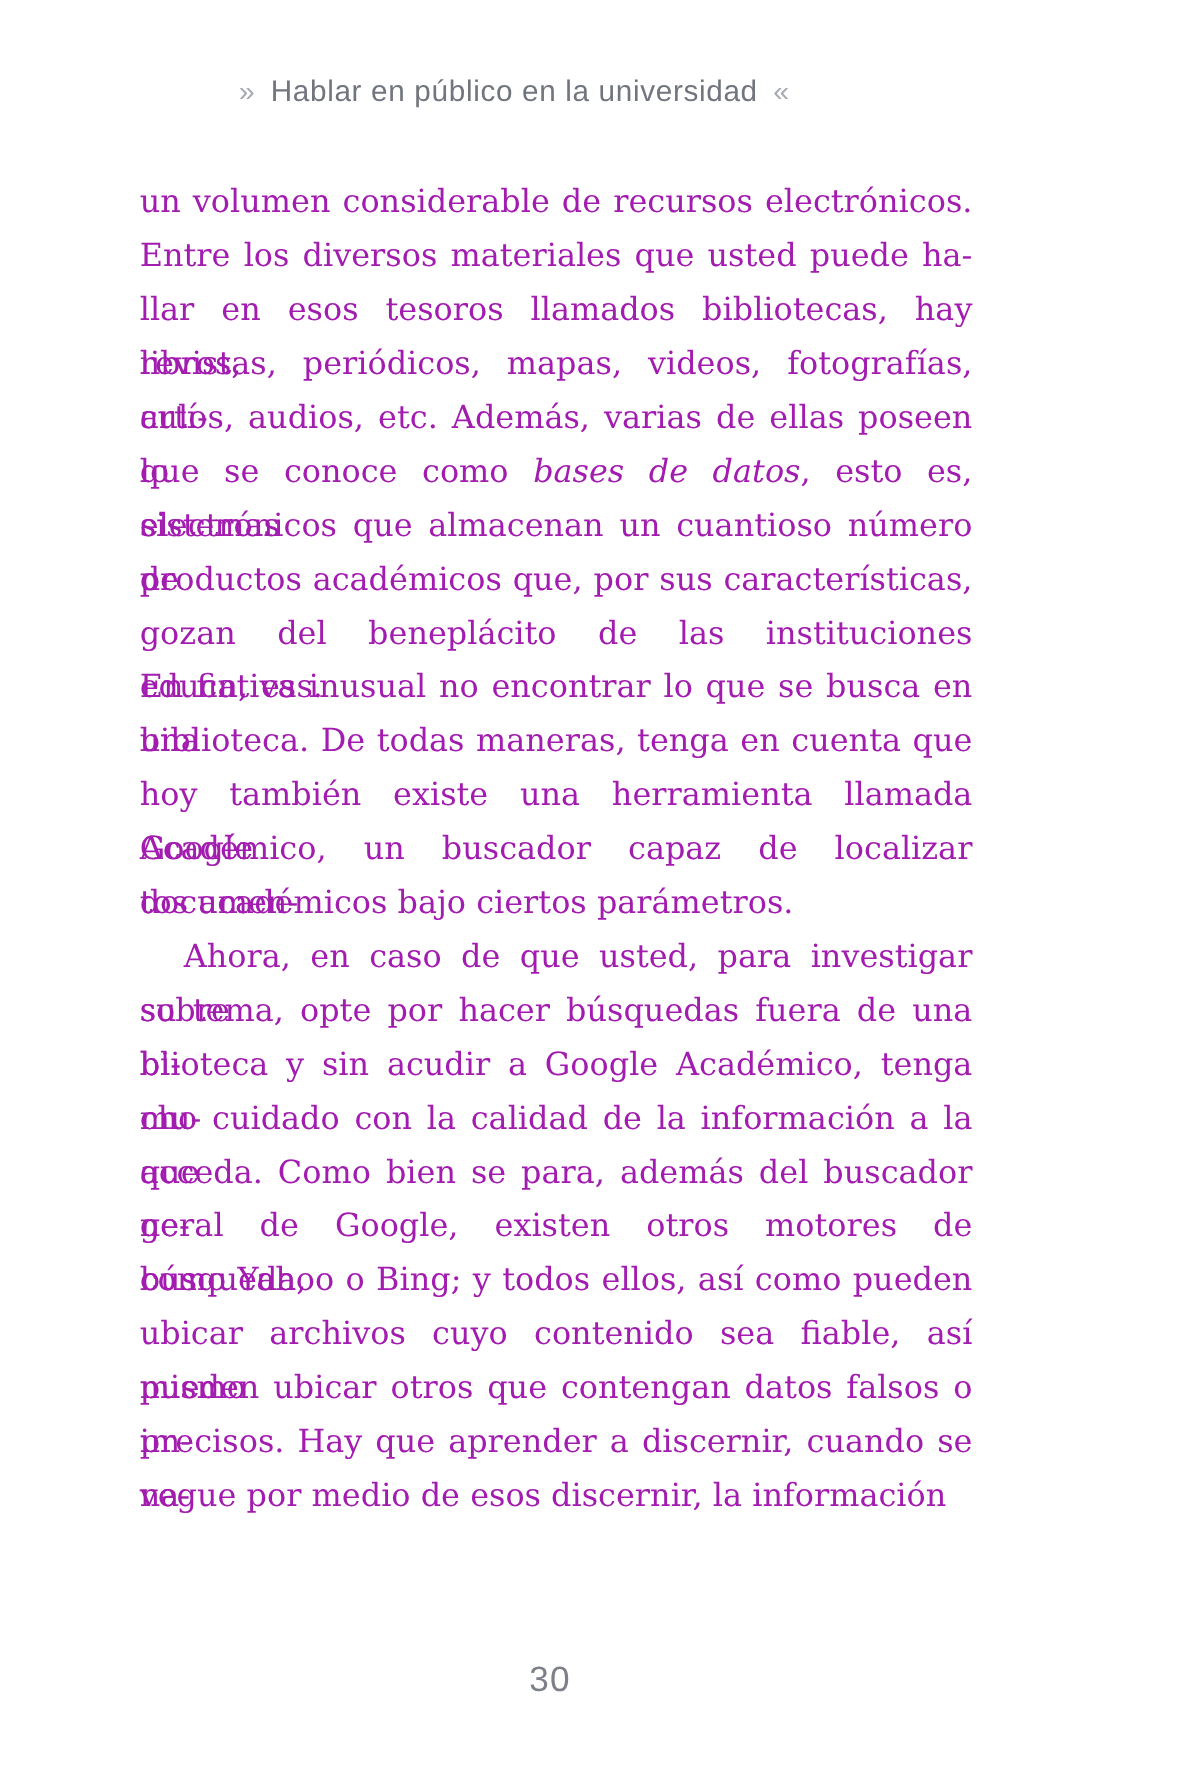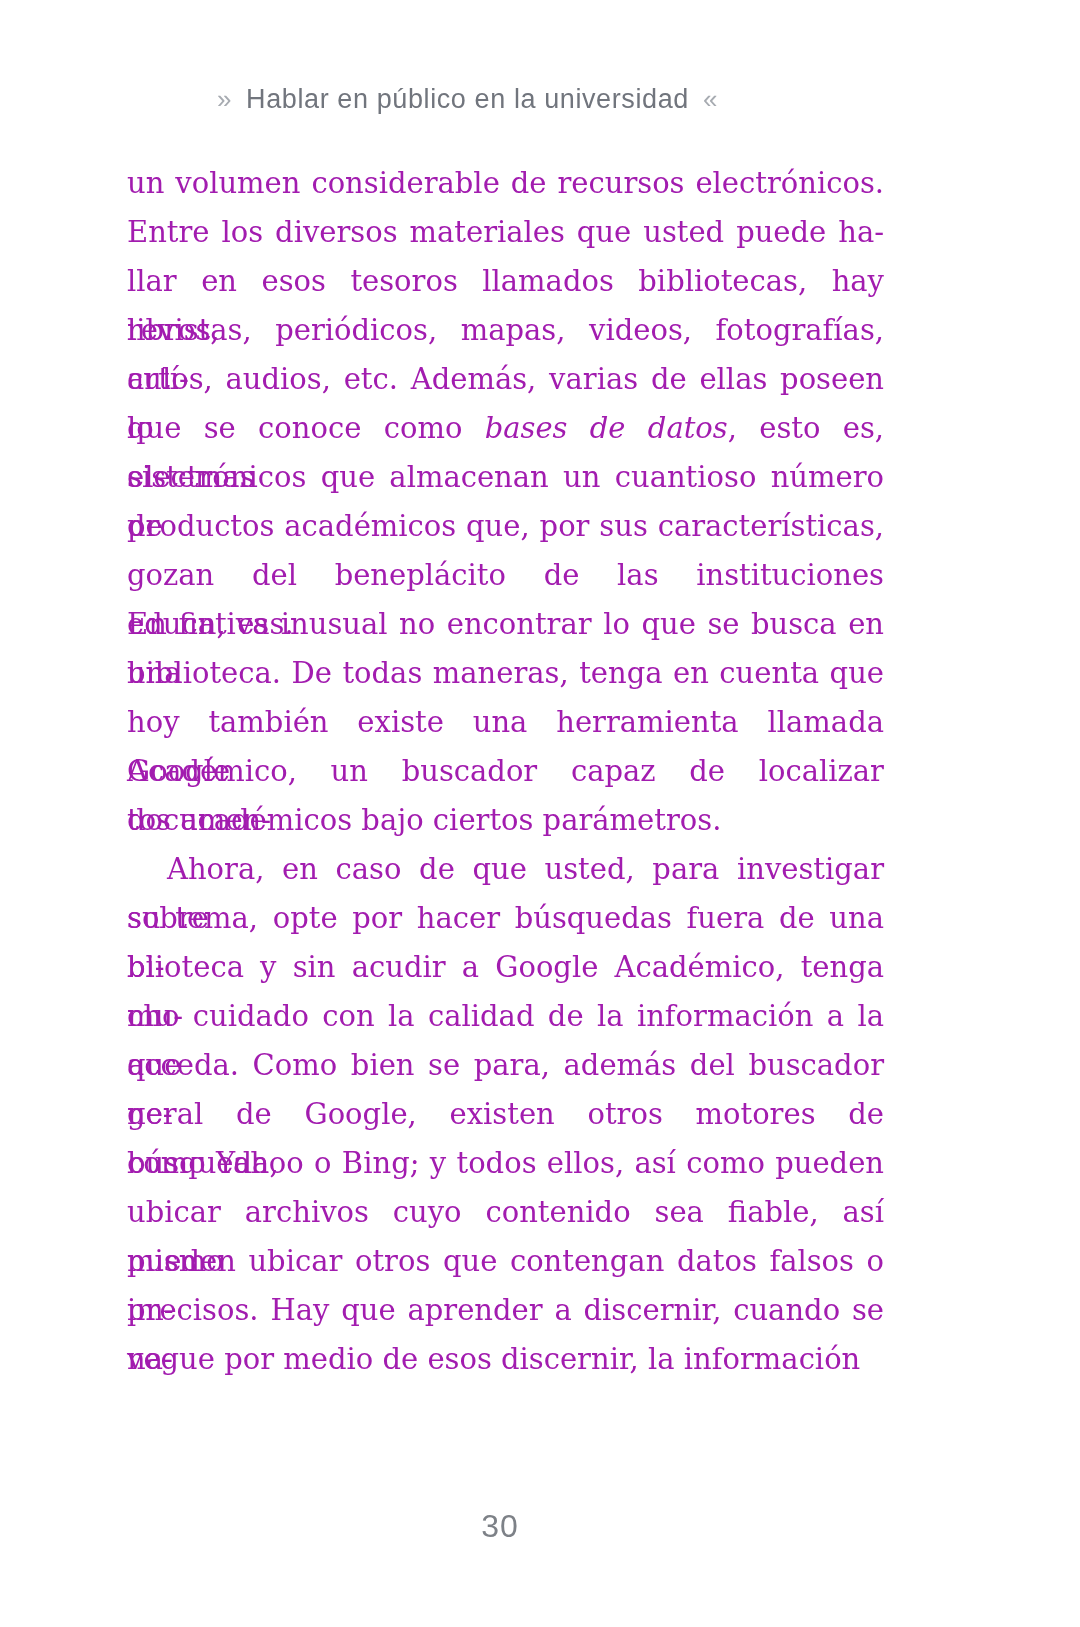--- a/index.html
+++ b/index.html
@@ -17,21 +17,20 @@
     top: 66px;
     left: 89px;
     width: 757px;
     text-align: center;
     font-family: "Liberation Sans", sans-serif;
     font-size: 27px;
     line-height: 34px;
     color: #71757d;
     letter-spacing: 0.6px;
     white-space: nowrap;
-    margin-top: 16px;
   }
   .running-header .mark {
     color: #a7abb1;
     font-size: 26px;
   }
   .running-header .title {
     margin: 0 14px;
   }
 
   

